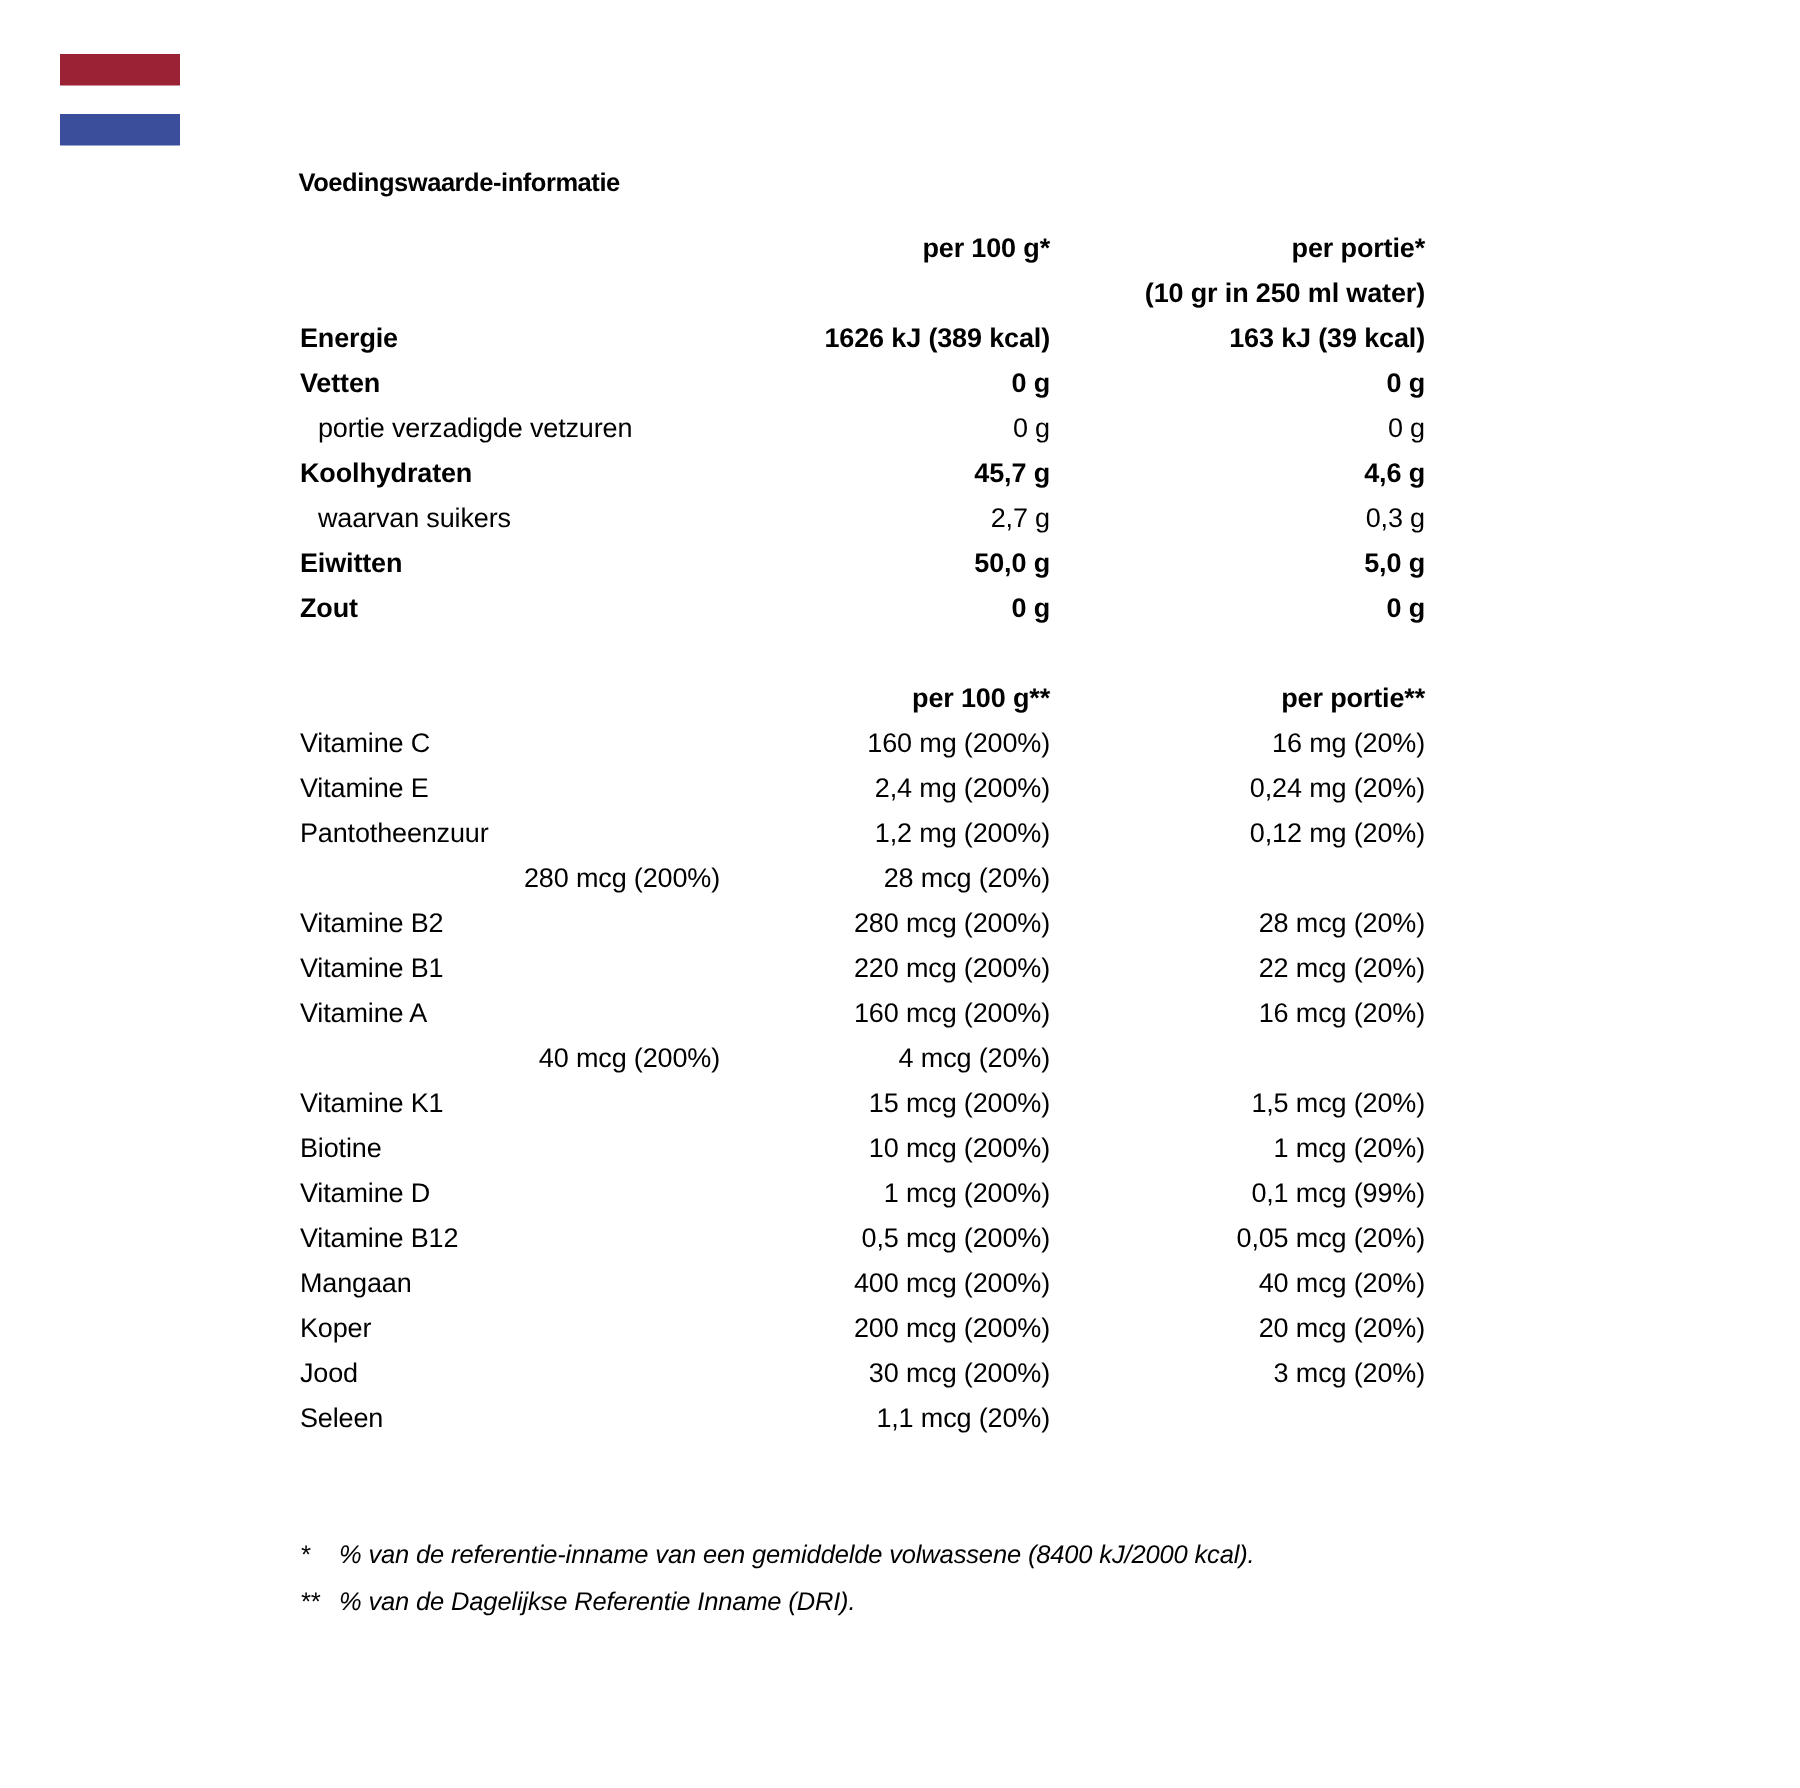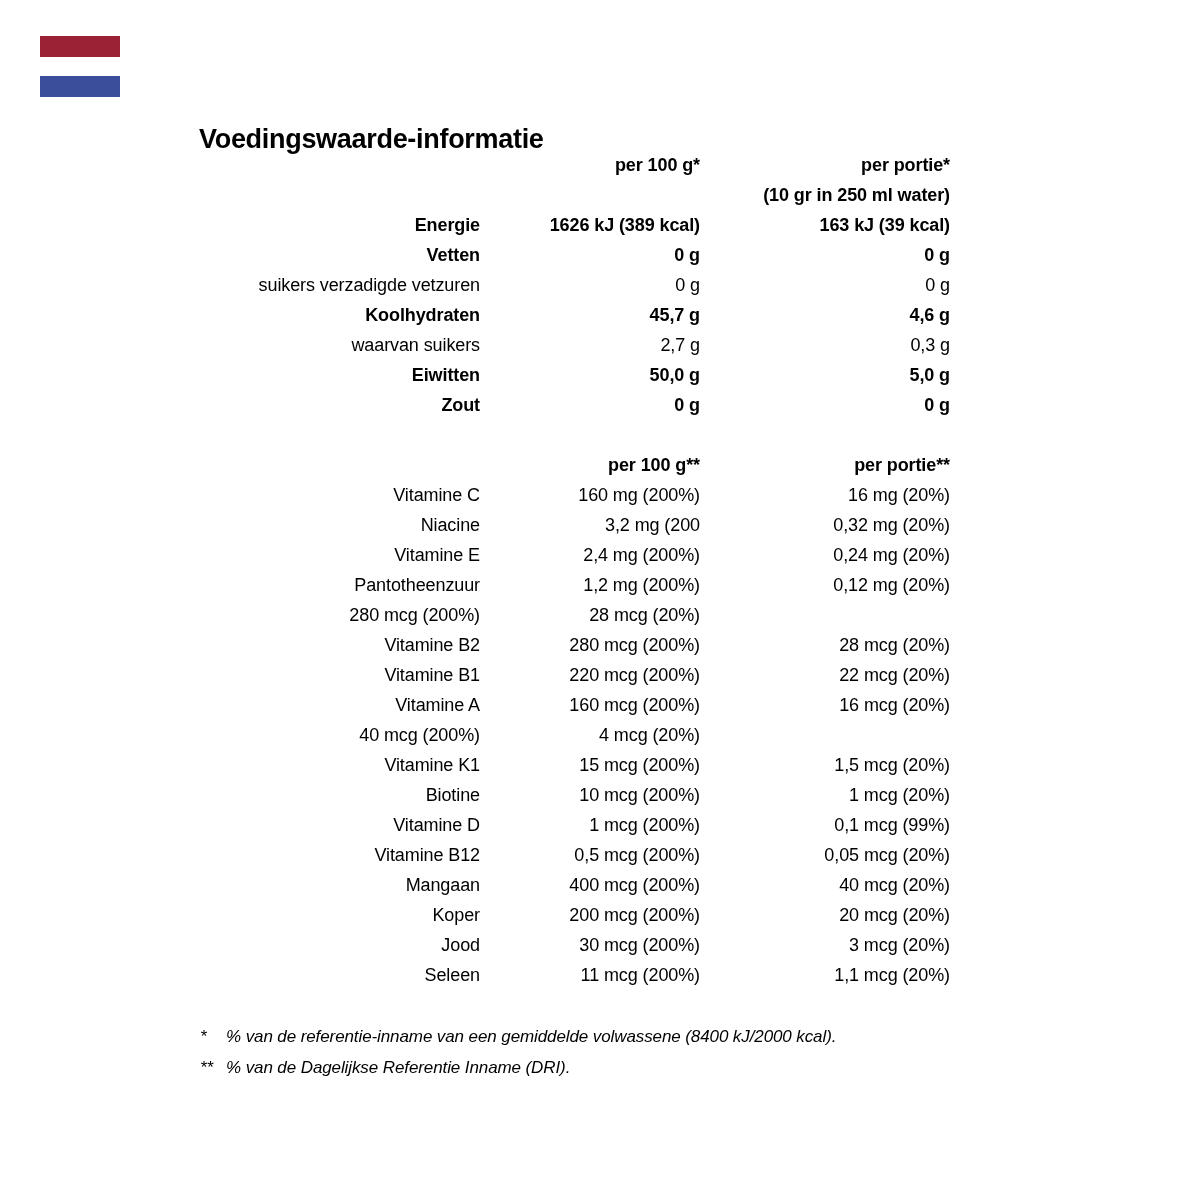--- a/index.html
+++ b/index.html
@@ -12,35 +12,35 @@
     font-family: "Liberation Sans", sans-serif;
     overflow: hidden;
   }
   
   .flag { position: absolute; left: 40px; top: 36px; width: 80px; height: 61px; }
   .flag .band { position: absolute; left: 0; width: 80px; height: 21px; }
   .flag .band-red { top: 0; }
   .flag .band-blue { top: 40px; }
   
   .title {
-    position: absolute; left: 199px; top: 124px; margin: 0;
-    font-size: 27px; font-weight: 700; letter-spacing: -0.3px;
+    position: absolute; left: 199px; top: 112px; margin: 0;
+    font-size: 17px; font-weight: 700; letter-spacing: -0.3px;
   }
   
   .table { position: absolute; left: 200px; width: 750px; }
   .table-macro { top: 150px; }
   .table-micro { top: 450px; }
   .row {
     display: grid;
     grid-template-columns: 280px 220px 250px;
     height: 30px; line-height: 30px;
     font-size: 18px; letter-spacing: -0.1px;
   }
   .cell { white-space: nowrap; overflow: visible; }
-  .cell-label { text-align: right; }
+  .cell-label { text-align: left; }
   .cell-val { text-align: right; }
   .bold { font-weight: 700; }
   .row-indent .cell-label { padding-left: 12px; }
   
   .footnotes {
     position: absolute; left: 200px; top: 1021px; width: 780px;
     font-size: 17px; font-style: italic; letter-spacing: -0.1px;
   }
   .footnote { display: flex; height: 31px; line-height: 31px; white-space: nowrap; }
   .fn-marker { flex: 0 0 26px; width: 26px; }
@@ -72,21 +72,21 @@
       <span class="cell cell-label">Energie</span>
       <span class="cell cell-val">1626 kJ (389 kcal)</span>
       <span class="cell cell-val">163 kJ (39 kcal)</span>
     </div>
     <div class="row bold">
       <span class="cell cell-label">Vetten</span>
       <span class="cell cell-val">0 g</span>
       <span class="cell cell-val">0 g</span>
     </div>
     <div class="row row-indent">
-      <span class="cell cell-label">suikers verzadigde vetzuren</span>
+      <span class="cell cell-label">portie verzadigde vetzuren</span>
       <span class="cell cell-val">0 g</span>
       <span class="cell cell-val">0 g</span>
     </div>
     <div class="row bold">
       <span class="cell cell-label">Koolhydraten</span>
       <span class="cell cell-val">45,7 g</span>
       <span class="cell cell-val">4,6 g</span>
     </div>
     <div class="row row-indent">
       <span class="cell cell-label">waarvan suikers</span>
@@ -110,25 +110,20 @@
       <span class="cell cell-label"></span>
       <span class="cell cell-val bold">per 100 g**</span>
       <span class="cell cell-val bold">per portie**</span>
     </div>
     <div class="row">
       <span class="cell cell-label">Vitamine C</span>
       <span class="cell cell-val">160 mg (200%)</span>
       <span class="cell cell-val">16 mg (20%)</span>
     </div>
     <div class="row">
-      <span class="cell cell-label">Niacine</span>
-      <span class="cell cell-val">3,2 mg (200</span>
-      <span class="cell cell-val">0,32 mg (20%)</span>
-    </div>
-    <div class="row">
       <span class="cell cell-label">Vitamine E</span>
       <span class="cell cell-val">2,4 mg (200%)</span>
       <span class="cell cell-val">0,24 mg (20%)</span>
     </div>
     <div class="row">
       <span class="cell cell-label">Pantotheenzuur</span>
       <span class="cell cell-val">1,2 mg (200%)</span>
       <span class="cell cell-val">0,12 mg (20%)</span>
     </div>
     <div class="row">
@@ -184,21 +179,20 @@
       <span class="cell cell-val">200 mcg (200%)</span>
       <span class="cell cell-val">20 mcg (20%)</span>
     </div>
     <div class="row">
       <span class="cell cell-label">Jood</span>
       <span class="cell cell-val">30 mcg (200%)</span>
       <span class="cell cell-val">3 mcg (20%)</span>
     </div>
     <div class="row">
       <span class="cell cell-label">Seleen</span>
-      <span class="cell cell-val">11 mcg (200%)</span>
       <span class="cell cell-val">1,1 mcg (20%)</span>
     </div>
   </div>
 
   <div class="footnotes">
     <div class="footnote">
       <span class="fn-marker">*</span>
       <span class="fn-text">% van de referentie-inname van een gemiddelde volwassene (8400 kJ/2000 kcal).</span>
     </div>
     <div class="footnote">

